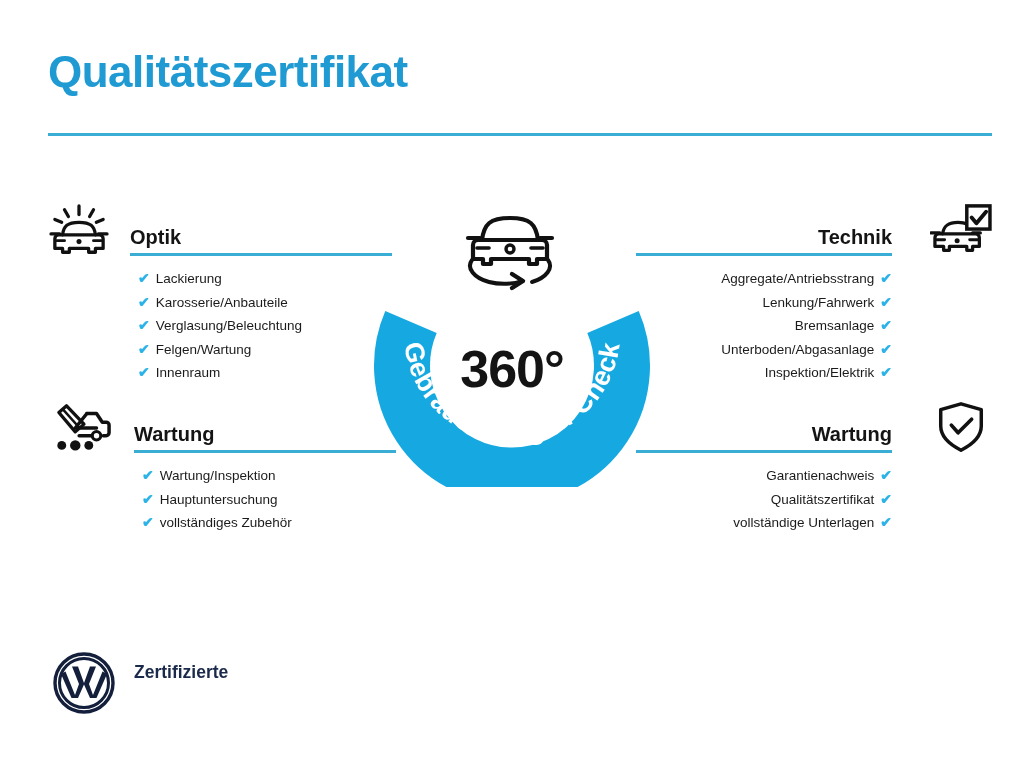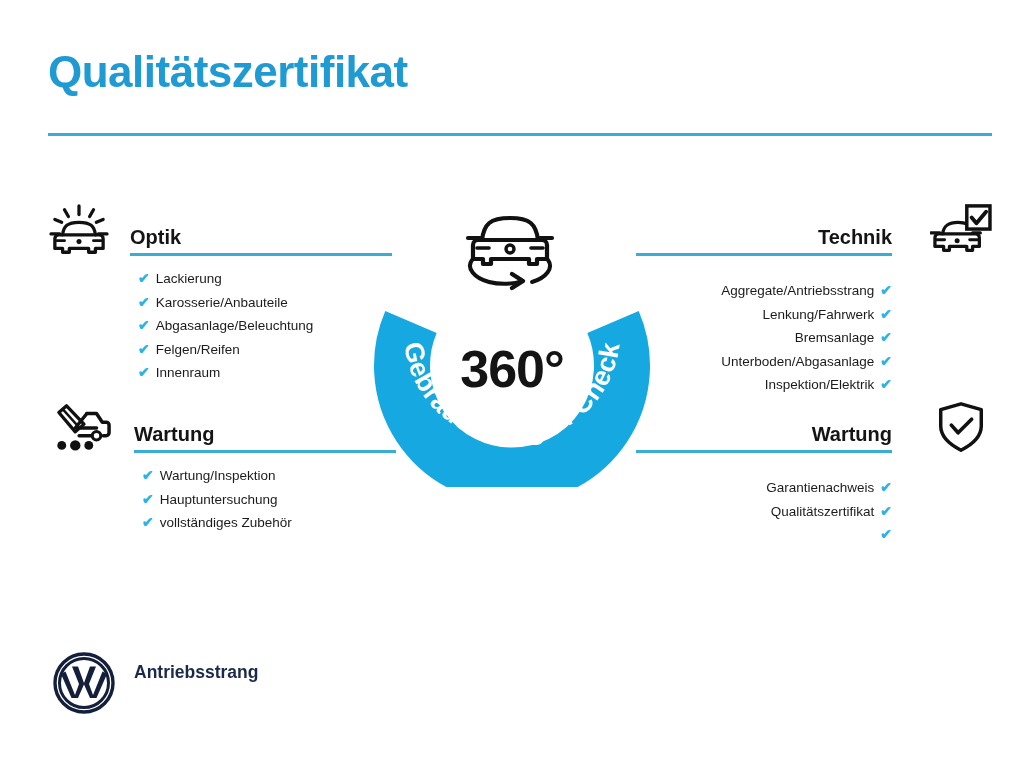--- a/index.html
+++ b/index.html
@@ -108,21 +108,21 @@
   .check-mark {
     color: #2bb3e8;
     font-size: 14px;
     font-weight: bold;
     line-height: 23.5px;
   }
   .left .check-mark  { margin-right: 6px; }
   .right .check-mark { margin-left: 6px; }
 
   .left .check-list  { margin-top: 4px; }
-  .right .check-list { margin-top: 16px; }
+  .right .check-list { margin-top: 4px; }
 
   
   .badge {
     position: absolute;
     left: 373px;
     top: 262px;
     width: 278px;
     height: 225px;
   }
   .badge svg { display: block; width: 278px; height: 225px; }
@@ -210,25 +210,25 @@
       <li class="check-item">
           <span class="check-mark">✔</span>
           <span>Lackierung</span>
         </li>
       <li class="check-item">
           <span class="check-mark">✔</span>
           <span>Karosserie/Anbauteile</span>
         </li>
       <li class="check-item">
           <span class="check-mark">✔</span>
-          <span>Abgasanlage/Beleuchtung</span>
-        </li>
-      <li class="check-item">
-          <span class="check-mark">✔</span>
-          <span>Felgen/Reifen</span>
+          <span>Verglasung/Beleuchtung</span>
+        </li>
+      <li class="check-item">
+          <span class="check-mark">✔</span>
+          <span>Felgen/Wartung</span>
         </li>
       <li class="check-item">
           <span class="check-mark">✔</span>
           <span>Innenraum</span>
         </li>
     </ul>
   </div>
 
   <div class="section left sec-wartung">
     <div class="sec-head">
@@ -320,20 +320,21 @@
     <ul class="check-list">
       <li class="check-item">
           <span>Garantienachweis</span>
           <span class="check-mark">✔</span>
         </li>
       <li class="check-item">
           <span>Qualitätszertifikat</span>
           <span class="check-mark">✔</span>
         </li>
       <li class="check-item">
+          <span>vollständige Unterlagen</span>
           <span class="check-mark">✔</span>
         </li>
     </ul>
   </div>
 
   <div class="badge">
     <svg viewBox="0 0 278 225">
       <defs>
         <path id="arcPath" d="M 31 72 A 108 108 0 1 0 247 72" fill="none"></path>
       </defs>
@@ -365,17 +366,17 @@
   <div class="footer-logo">
     <span class="vw-mark">
       <svg viewBox="0 0 64 64">
         <circle cx="32" cy="32" r="29" stroke="#141f3c" stroke-width="3.4" fill="none"></circle>
         <circle cx="32" cy="32" r="24.5" stroke="#141f3c" stroke-width="3" fill="none"></circle>
         <path d="M20 15.5 L26 15.5 L32 32 L38 15.5 L44 15.5 L37 33 L41 44 L50.5 20.5
                  L55 23 L44.5 47 L38 47 L32 33.5 L26 47 L19.5 47 L9 23 L13.5 20.5 L23 44 L27 33 Z" fill="#141f3c"></path>
       </svg>
     </span>
     <div class="footer-text">
-      <div>Antriebsstrang</div>
+      <div>Zertifizierte</div>
     </div>
   </div>
 
 </div>
 
 </body></html>

